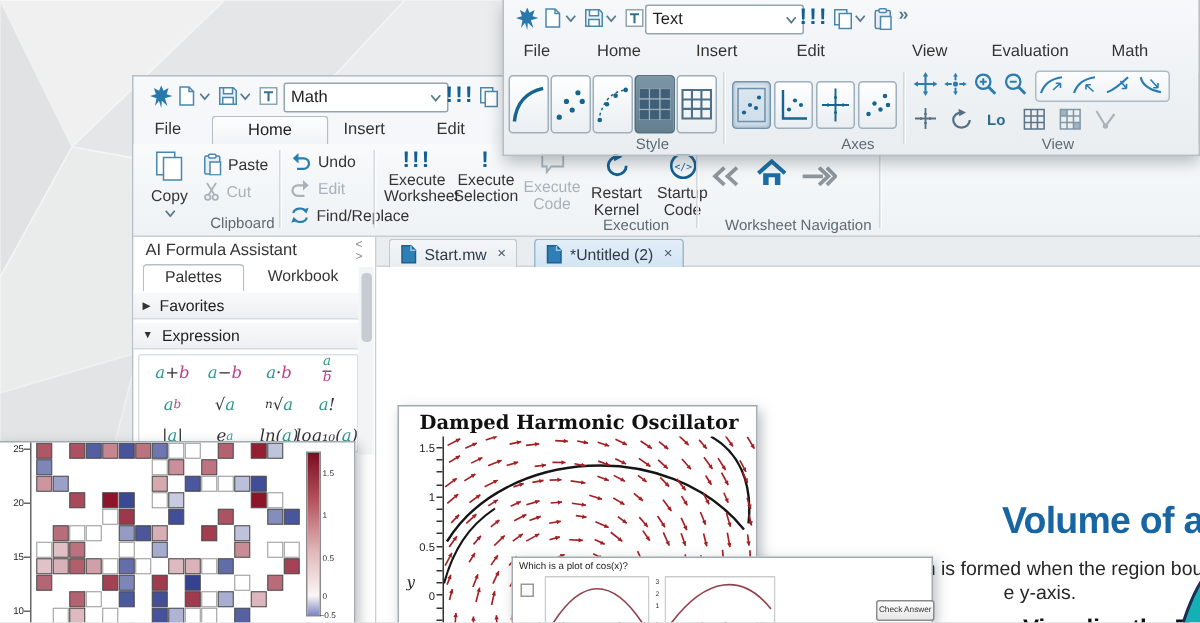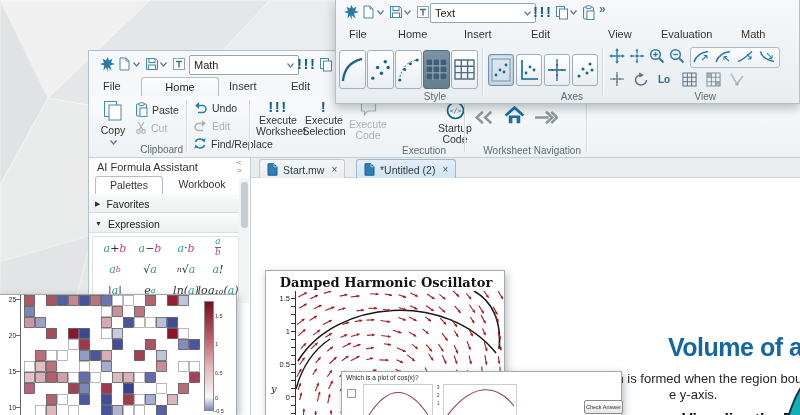--- a/index.html
+++ b/index.html
@@ -185,20 +185,28 @@
         <span class="excl">!</span><br>
         <span>Execute</span><br>
         <span>Selection</span>
       </div>
       <div class="bigbtn disabled" style="left:259px;top:5px;width:40px">
         <span class="ic"><svg width="17" height="15" viewBox="0 0 17 15">
               <path d="M1.5 1.5 h14 v8.5 h-8 l-3 3.8 v-3.8 h-3 z" fill="#f2f4f5" stroke="#a8b2ba" stroke-width="1.2"></path>
             </svg></span><br>
         <span>Execute</span><br>
         <span>Code</span>
+      </div>
+      <div class="bigbtn" style="left:301px;top:5px;width:42px">
+        <span class="ic"><svg width="19" height="19" viewBox="0 0 19 19">
+              <path d="M15.5 9.5 A6 6 0 1 1 9.5 3.5" fill="none" stroke="#135f93" stroke-width="1.9"></path>
+              <path d="M7 0.5 L13 3.5 L7.5 6.5 Z" fill="#135f93"></path>
+            </svg></span><br>
+        <span>Restart</span><br>
+        <span>Kernel</span>
       </div>
       <div class="bigbtn" style="left:345px;top:5px;width:42px">
         <span class="ic"><svg width="19" height="19" viewBox="0 0 19 19">
               <circle cx="9.5" cy="9.5" r="8" fill="none" stroke="#135f93" stroke-width="1.7"></circle>
               <text x="9.5" y="12" font-size="6.5" font-family="DejaVu Sans Mono, monospace" fill="#135f93" text-anchor="middle">&lt;/&gt;</text>
             </svg></span><br>
         <span>Startup</span><br>
         <span>Code</span>
       </div>
       <div class="grouplbl" style="left:167px;top:49px;width:190px">Execution</div>

